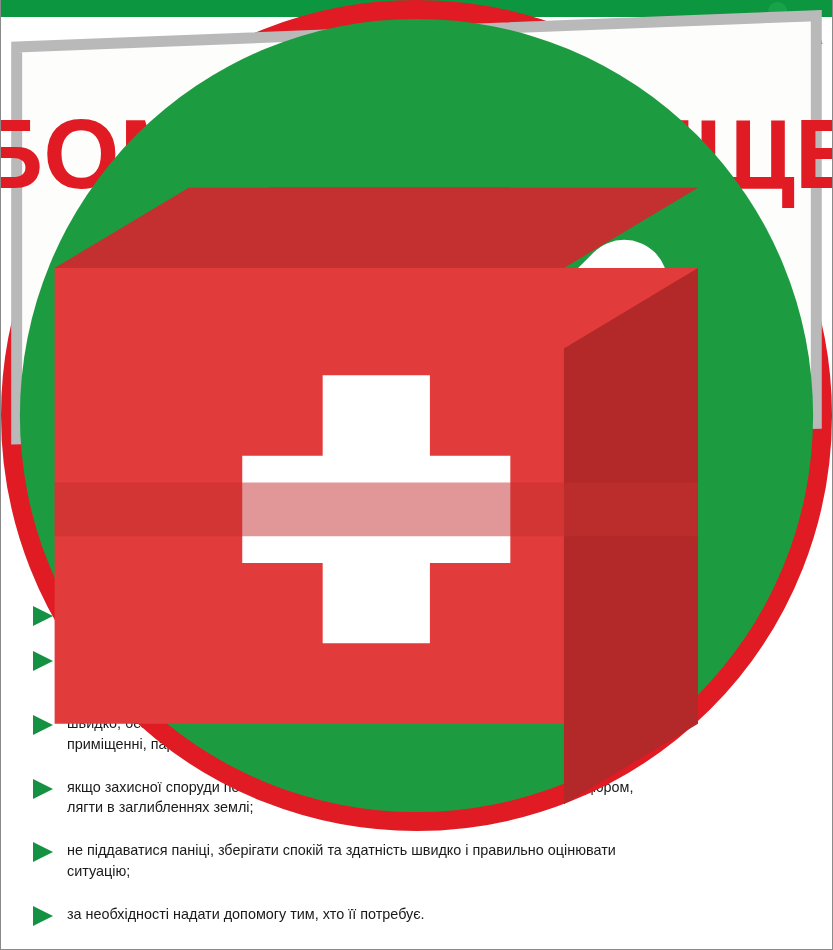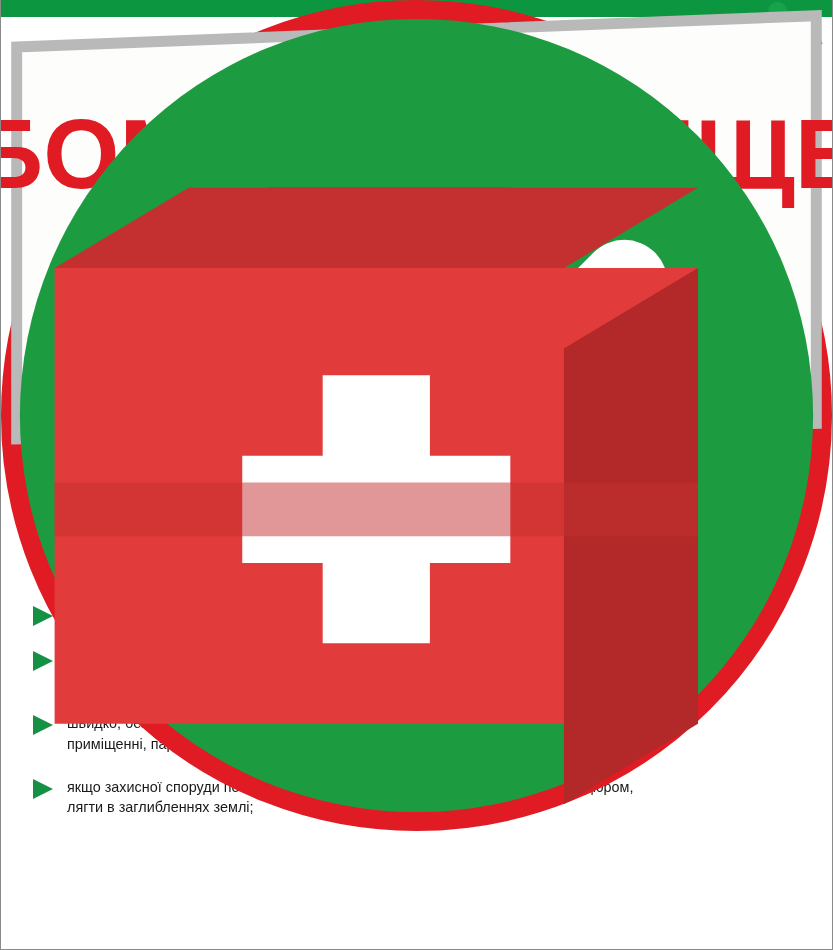--- a/index.html
+++ b/index.html
@@ -251,20 +251,32 @@
           <path d="M2 1l20 10L2 21z" fill="#159143"></path>
         </svg>
       <p>швидко, без паніки зайняти місце в найближчій захисній споруді (сховищі, підвальному приміщенні, паркінгу тощо);</p>
     </div>
     <div class="bullet-row">
       <svg class="tri" viewBox="0 0 24 22">
           <path d="M2 1l20 10L2 21z" fill="#159143"></path>
         </svg>
       <p>якщо захисної споруди поблизу немає, сховатися за бетонними плитами, бордюром, лягти в заглибленнях землі;</p>
     </div>
+    <div class="bullet-row">
+      <svg class="tri" viewBox="0 0 24 22">
+          <path d="M2 1l20 10L2 21z" fill="#159143"></path>
+        </svg>
+      <p>не піддаватися паніці, зберігати спокій та здатність швидко і правильно оцінювати ситуацію;</p>
+    </div>
+    <div class="bullet-row">
+      <svg class="tri" viewBox="0 0 24 22">
+          <path d="M2 1l20 10L2 21z" fill="#159143"></path>
+        </svg>
+      <p>за необхідності надати допомогу тим, хто її потребує.</p>
+    </div>
   </div>
 
   <svg class="ill" id="ill-bell" viewBox="0 0 46 46">
     <path d="M10 32c3-2 4-5 4-10 0-7 4-11 9-11s9 4 9 11c0 5 1 8 4 10z" fill="#f4cf64"></path>
     <path d="M19 33h8c0 3-2 5-4 5s-4-2-4-5z" fill="#f4cf64"></path>
     <rect x="21" y="6" width="4" height="5" rx="2" fill="#f4cf64"></rect>
     <circle cx="35" cy="10" r="9" fill="#e8315f"></circle>
     <text x="35" y="15" font-family="Liberation Sans, sans-serif" font-size="12" font-weight="700" fill="#fff" text-anchor="middle">1</text>
   </svg>
 

